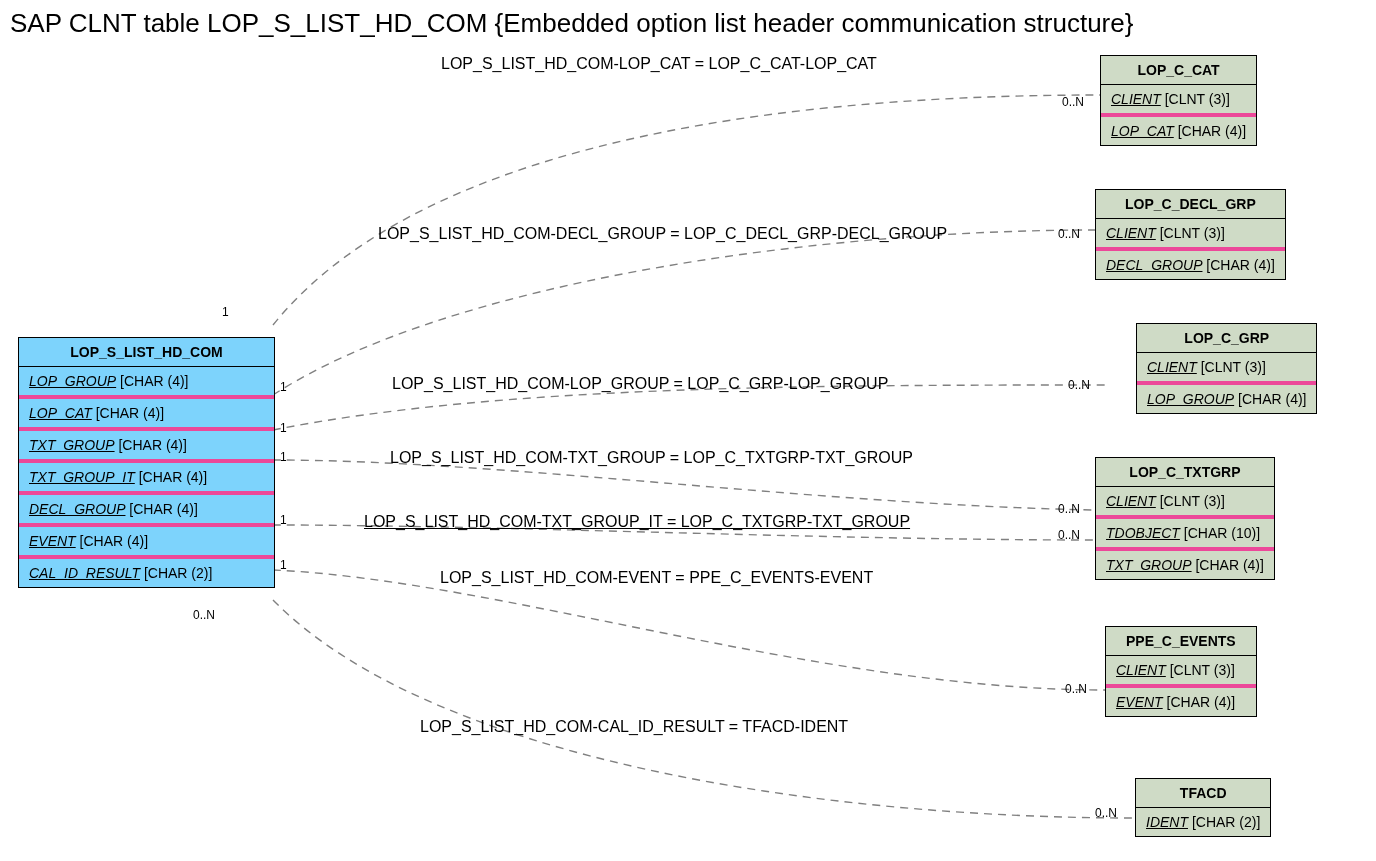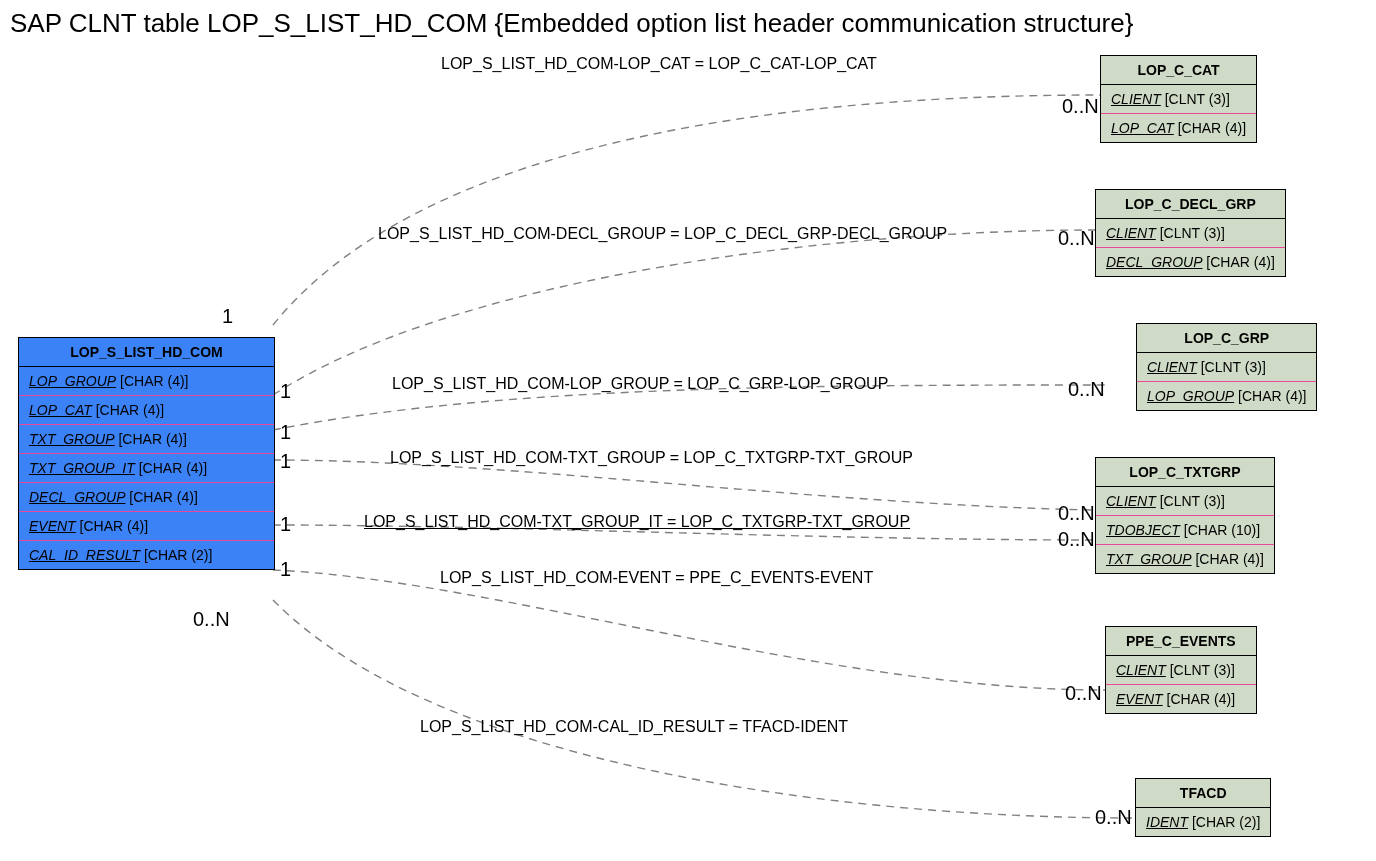--- a/index.html
+++ b/index.html
@@ -25,46 +25,46 @@
     font-size: 14px;
   }
   .entity-header {
     font-weight: bold;
     text-align: center;
     padding: 6px 20px;
     border-bottom: 1px solid #000;
   }
   .entity-row {
     padding: 6px 10px;
-    border-bottom: 1px solid #ec4899;
+    border-bottom: 4px solid #ec4899;
     white-space: nowrap;
   }
   .entity-row:last-child { border-bottom: none; }
   .fname { font-style: italic; text-decoration: underline; }
   .ftype { }
-  .main .entity-header, .main .entity-row { background: #3b82f6; }
+  .main .entity-header, .main .entity-row { background: #7dd3fc; }
   .green .entity-header, .green .entity-row { background: #cfdbc6; }
 
   svg.connectors {
     position: absolute;
     left: 0; top: 0;
     width: 1376px; height: 861px;
     pointer-events: none;
   }
   .dash { stroke: #808080; stroke-width: 1.4; stroke-dasharray: 8 6; fill: none; }
 
   .rel-label {
     position: absolute;
     font-size: 16px;
     color: #000;
     white-space: nowrap;
   }
   .card {
     position: absolute;
-    font-size: 20px;
+    font-size: 12px;
     color: #000;
   }
 </style>
 </head>
 <body>
 
 <div class="title">SAP CLNT table LOP_S_LIST_HD_COM {Embedded option list header communication structure}</div>
 
 <svg class="connectors">
 

